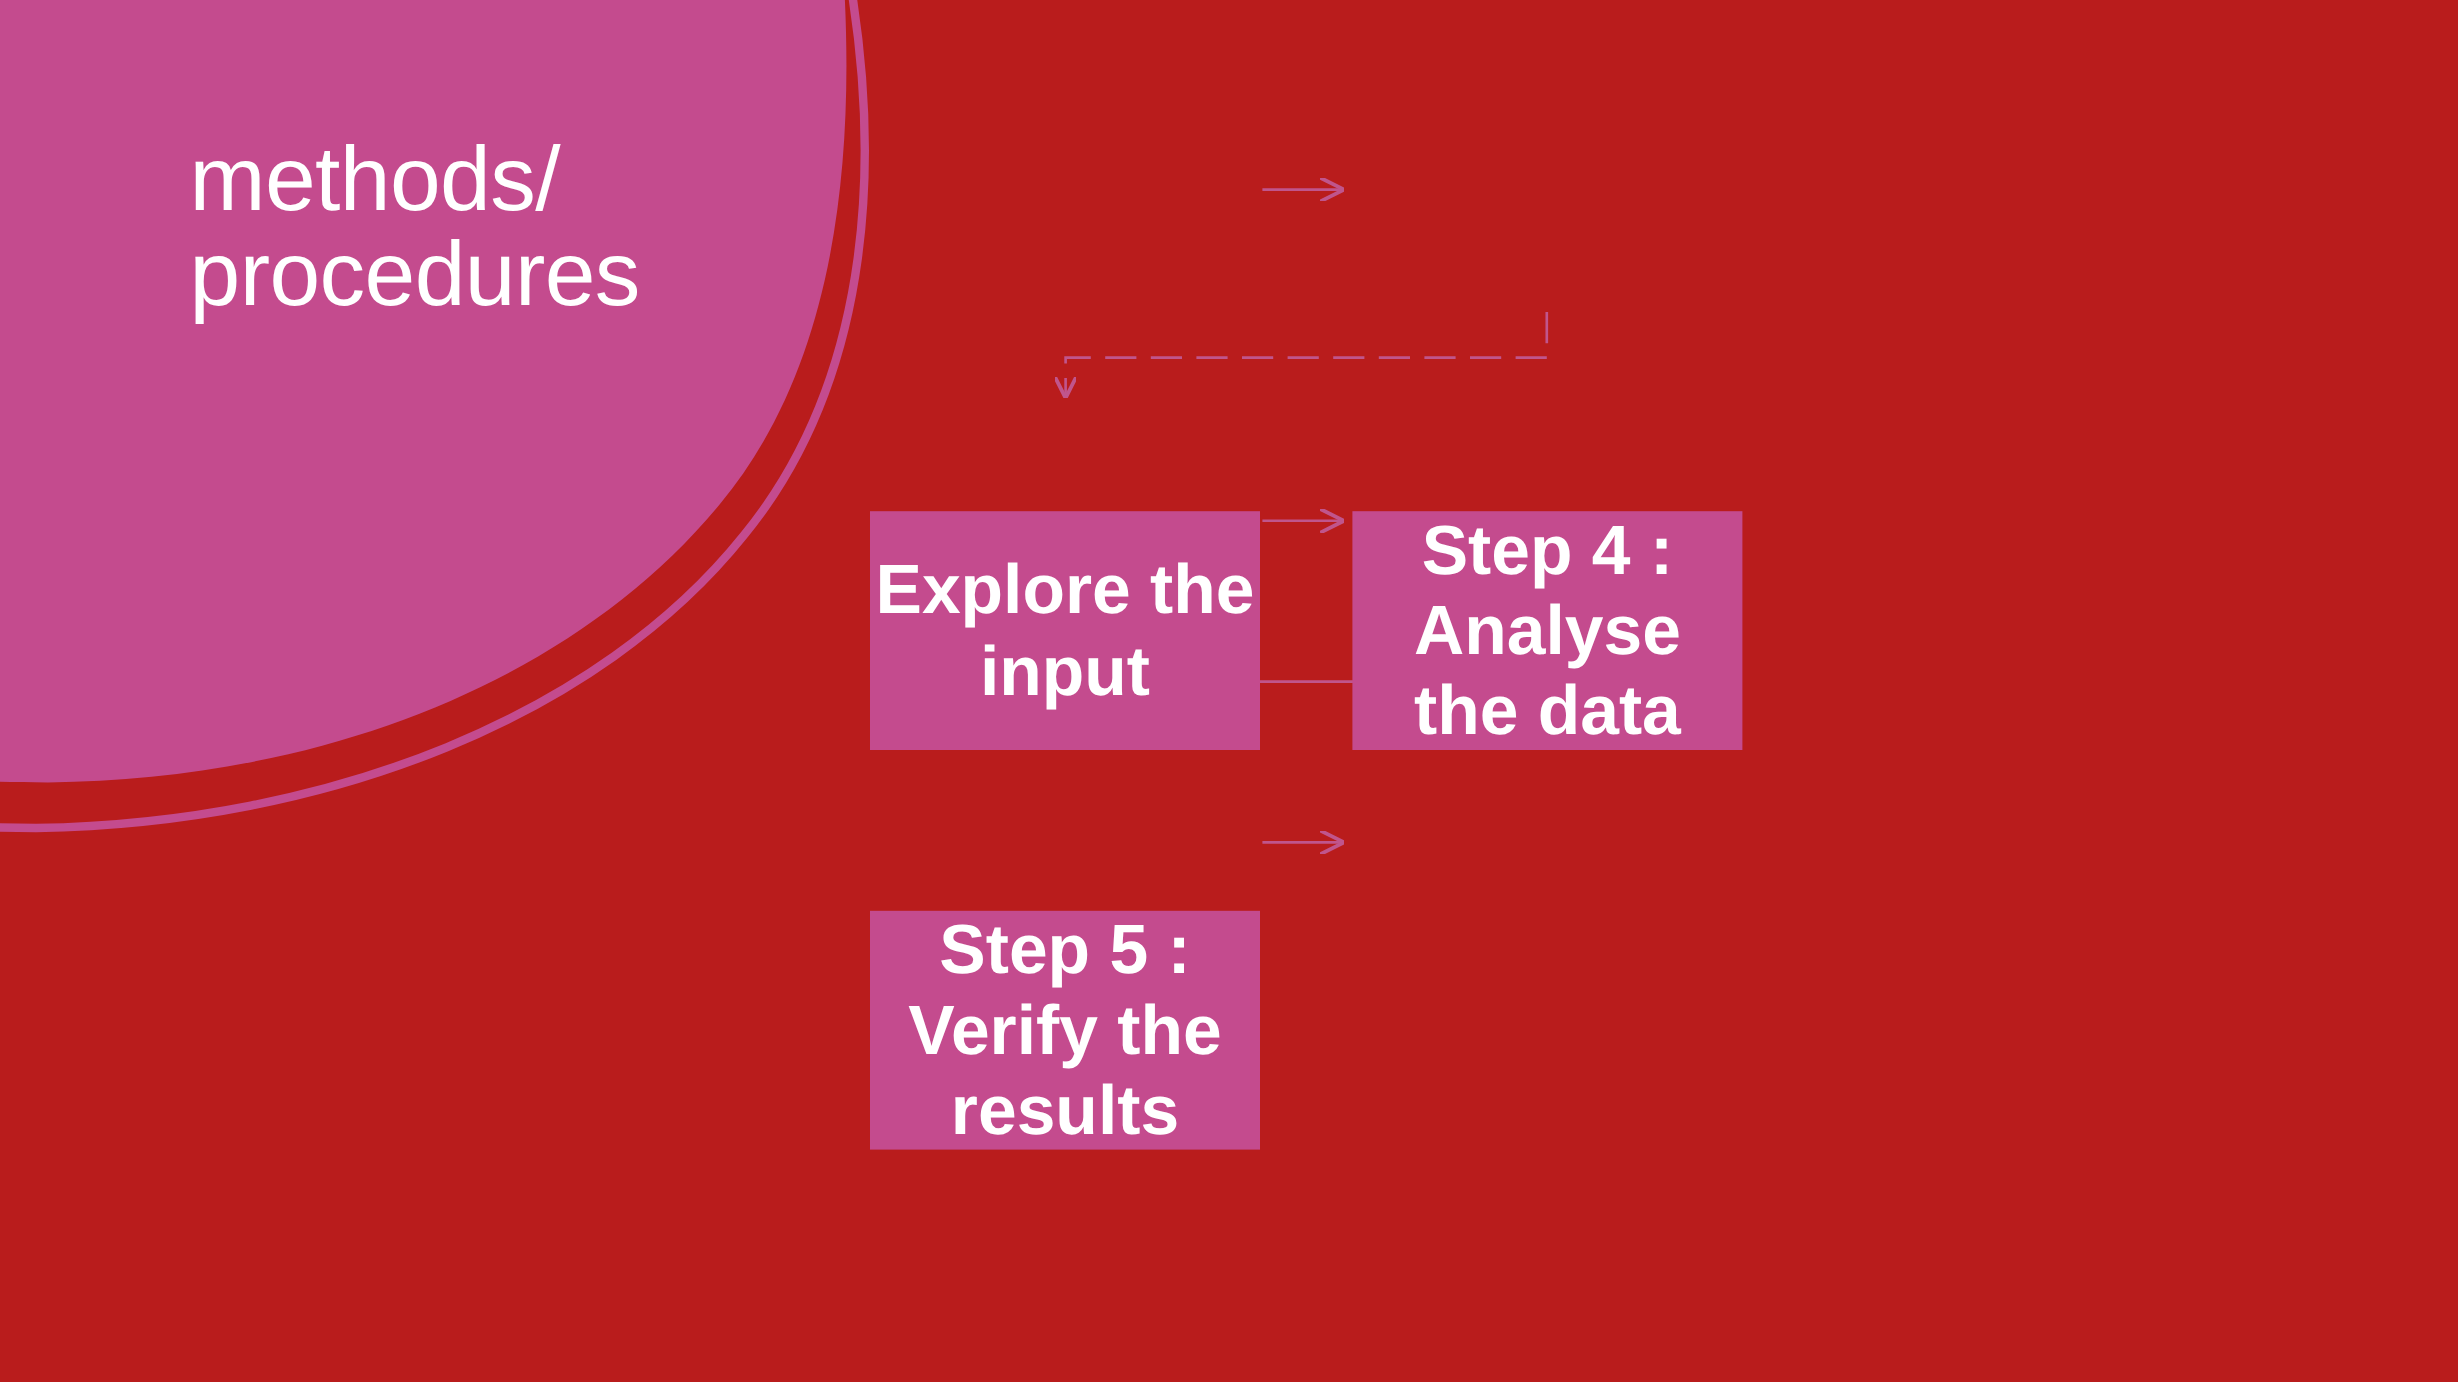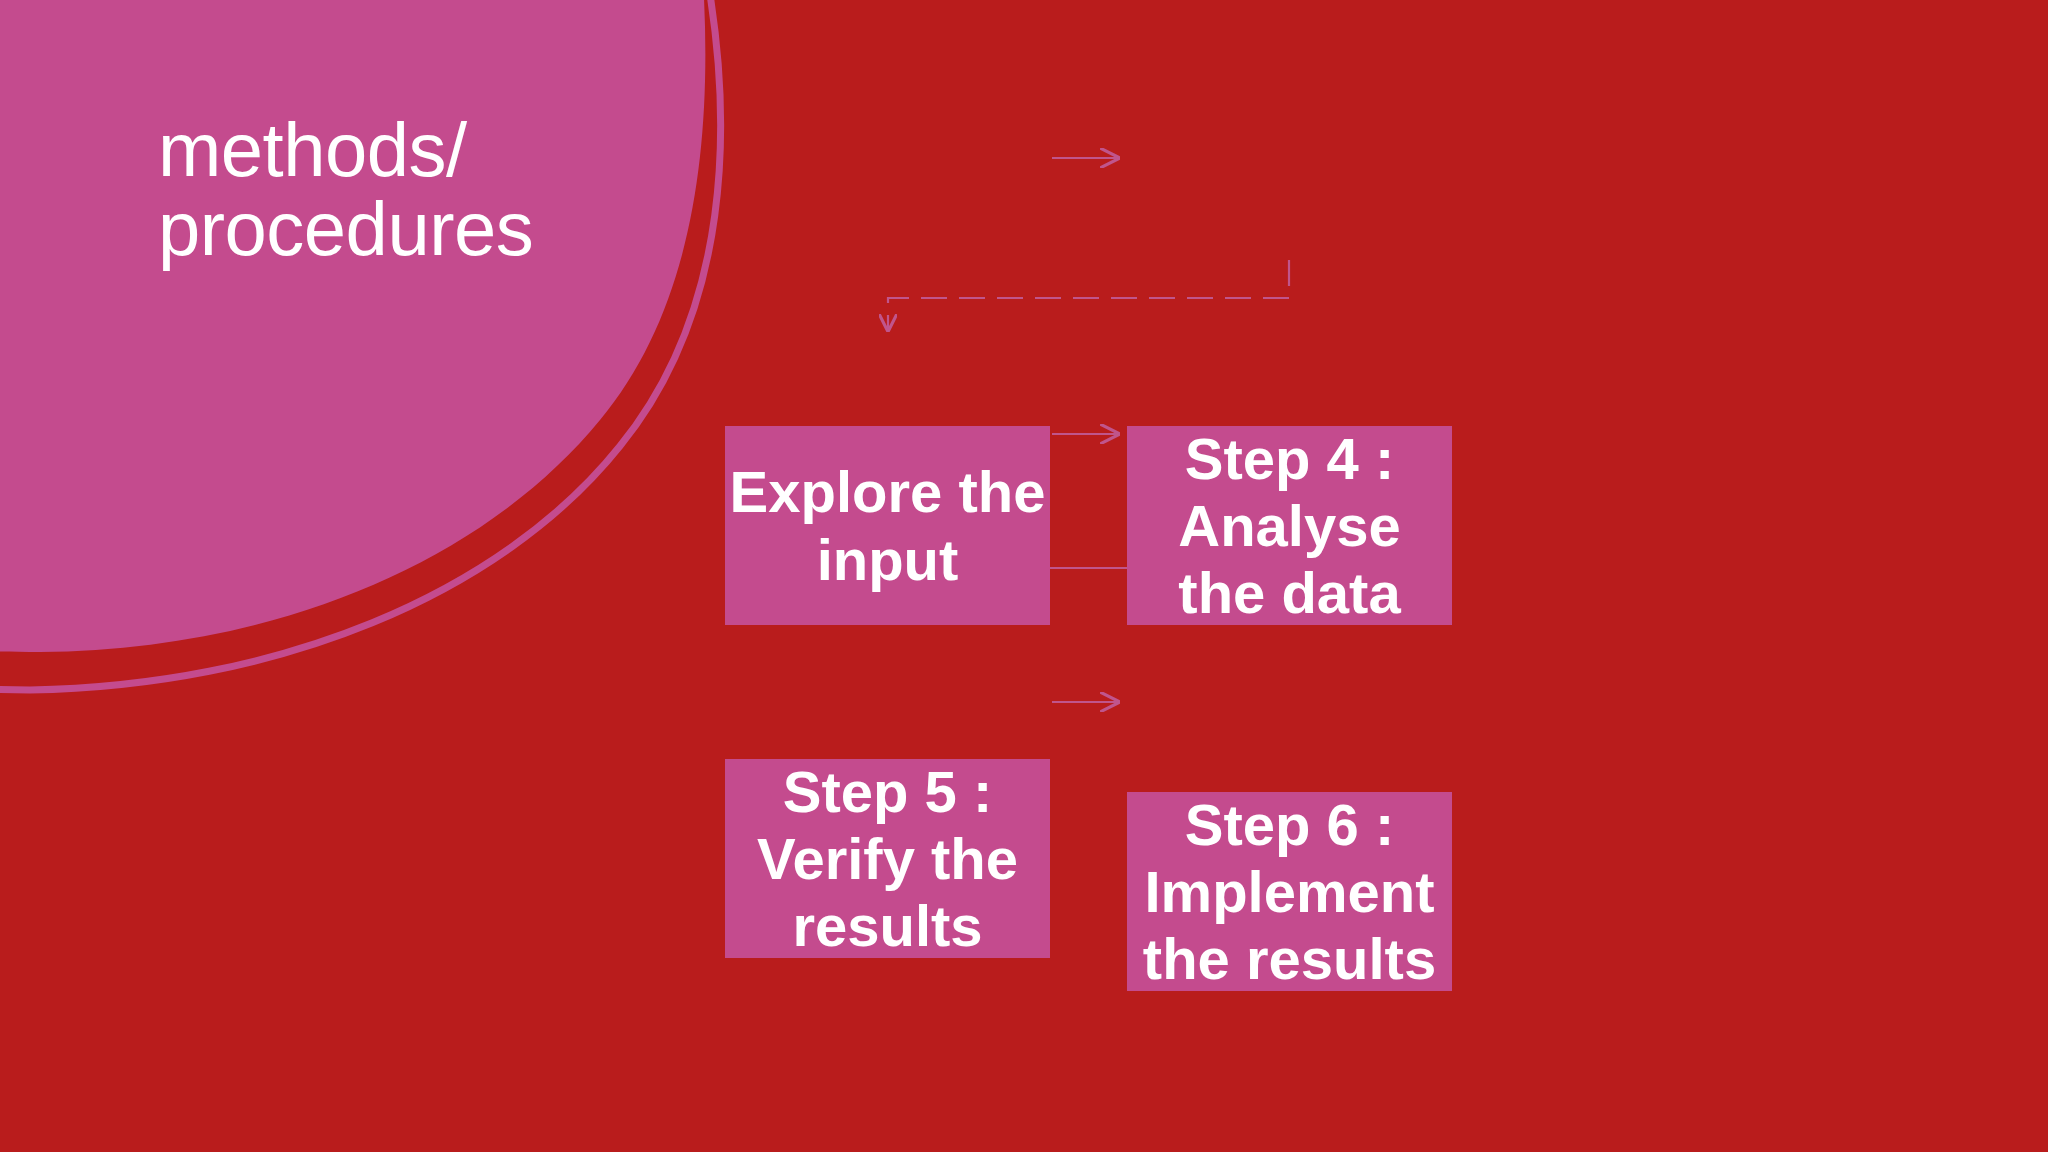--- a/index.html
+++ b/index.html
@@ -150,19 +150,16 @@
     </div>
 
     <div class="node r2c2">
       <span class="nlabel">Step 4 : Analyse the data</span>
     </div>
 
     <div class="node r3c1">
       <span class="nlabel">Step 5 : Verify the results</span>
     </div>
 
-    <div class="node r3c2">
-      <span class="nlabel">Step 6 : Implement the results</span>
-    </div>
 
   </div>
 
 </div>
 
 </body></html>

